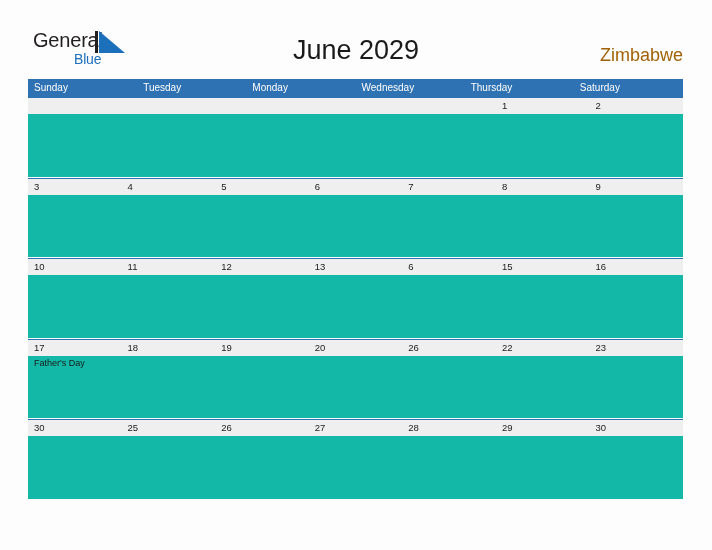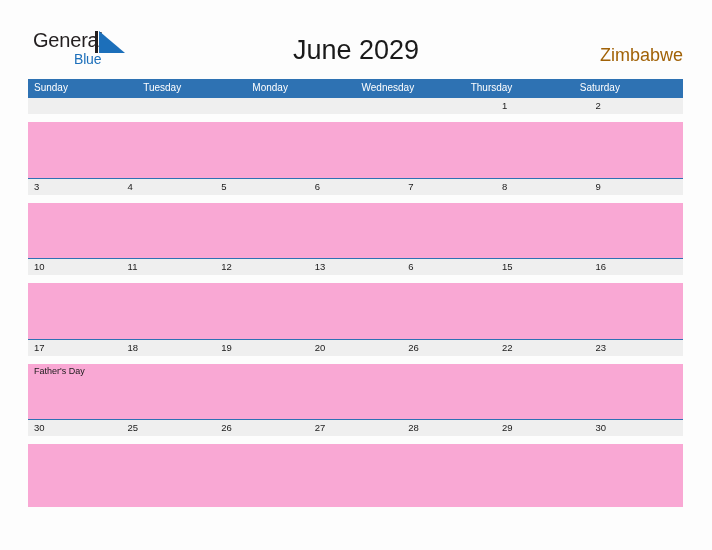--- a/index.html
+++ b/index.html
@@ -128,22 +128,21 @@
     display: flex;
     width: 655px;
     height: 17px;
     background: #efefef;
     border-top: 1px solid #2e72b3;
   }
   .week-body {
     display: flex;
     width: 655px;
     height: 62.5px;
-    background: #f9a8d4;
-    margin-top: 8px;
+    background: #14b8a6;
   }
 
   .daynum {
     flex: 1 1 0;
     font-size: 9.5px;
     color: #1a1a1a;
     line-height: 16px;
     padding-left: 6px;
     white-space: nowrap;
     overflow: hidden;

